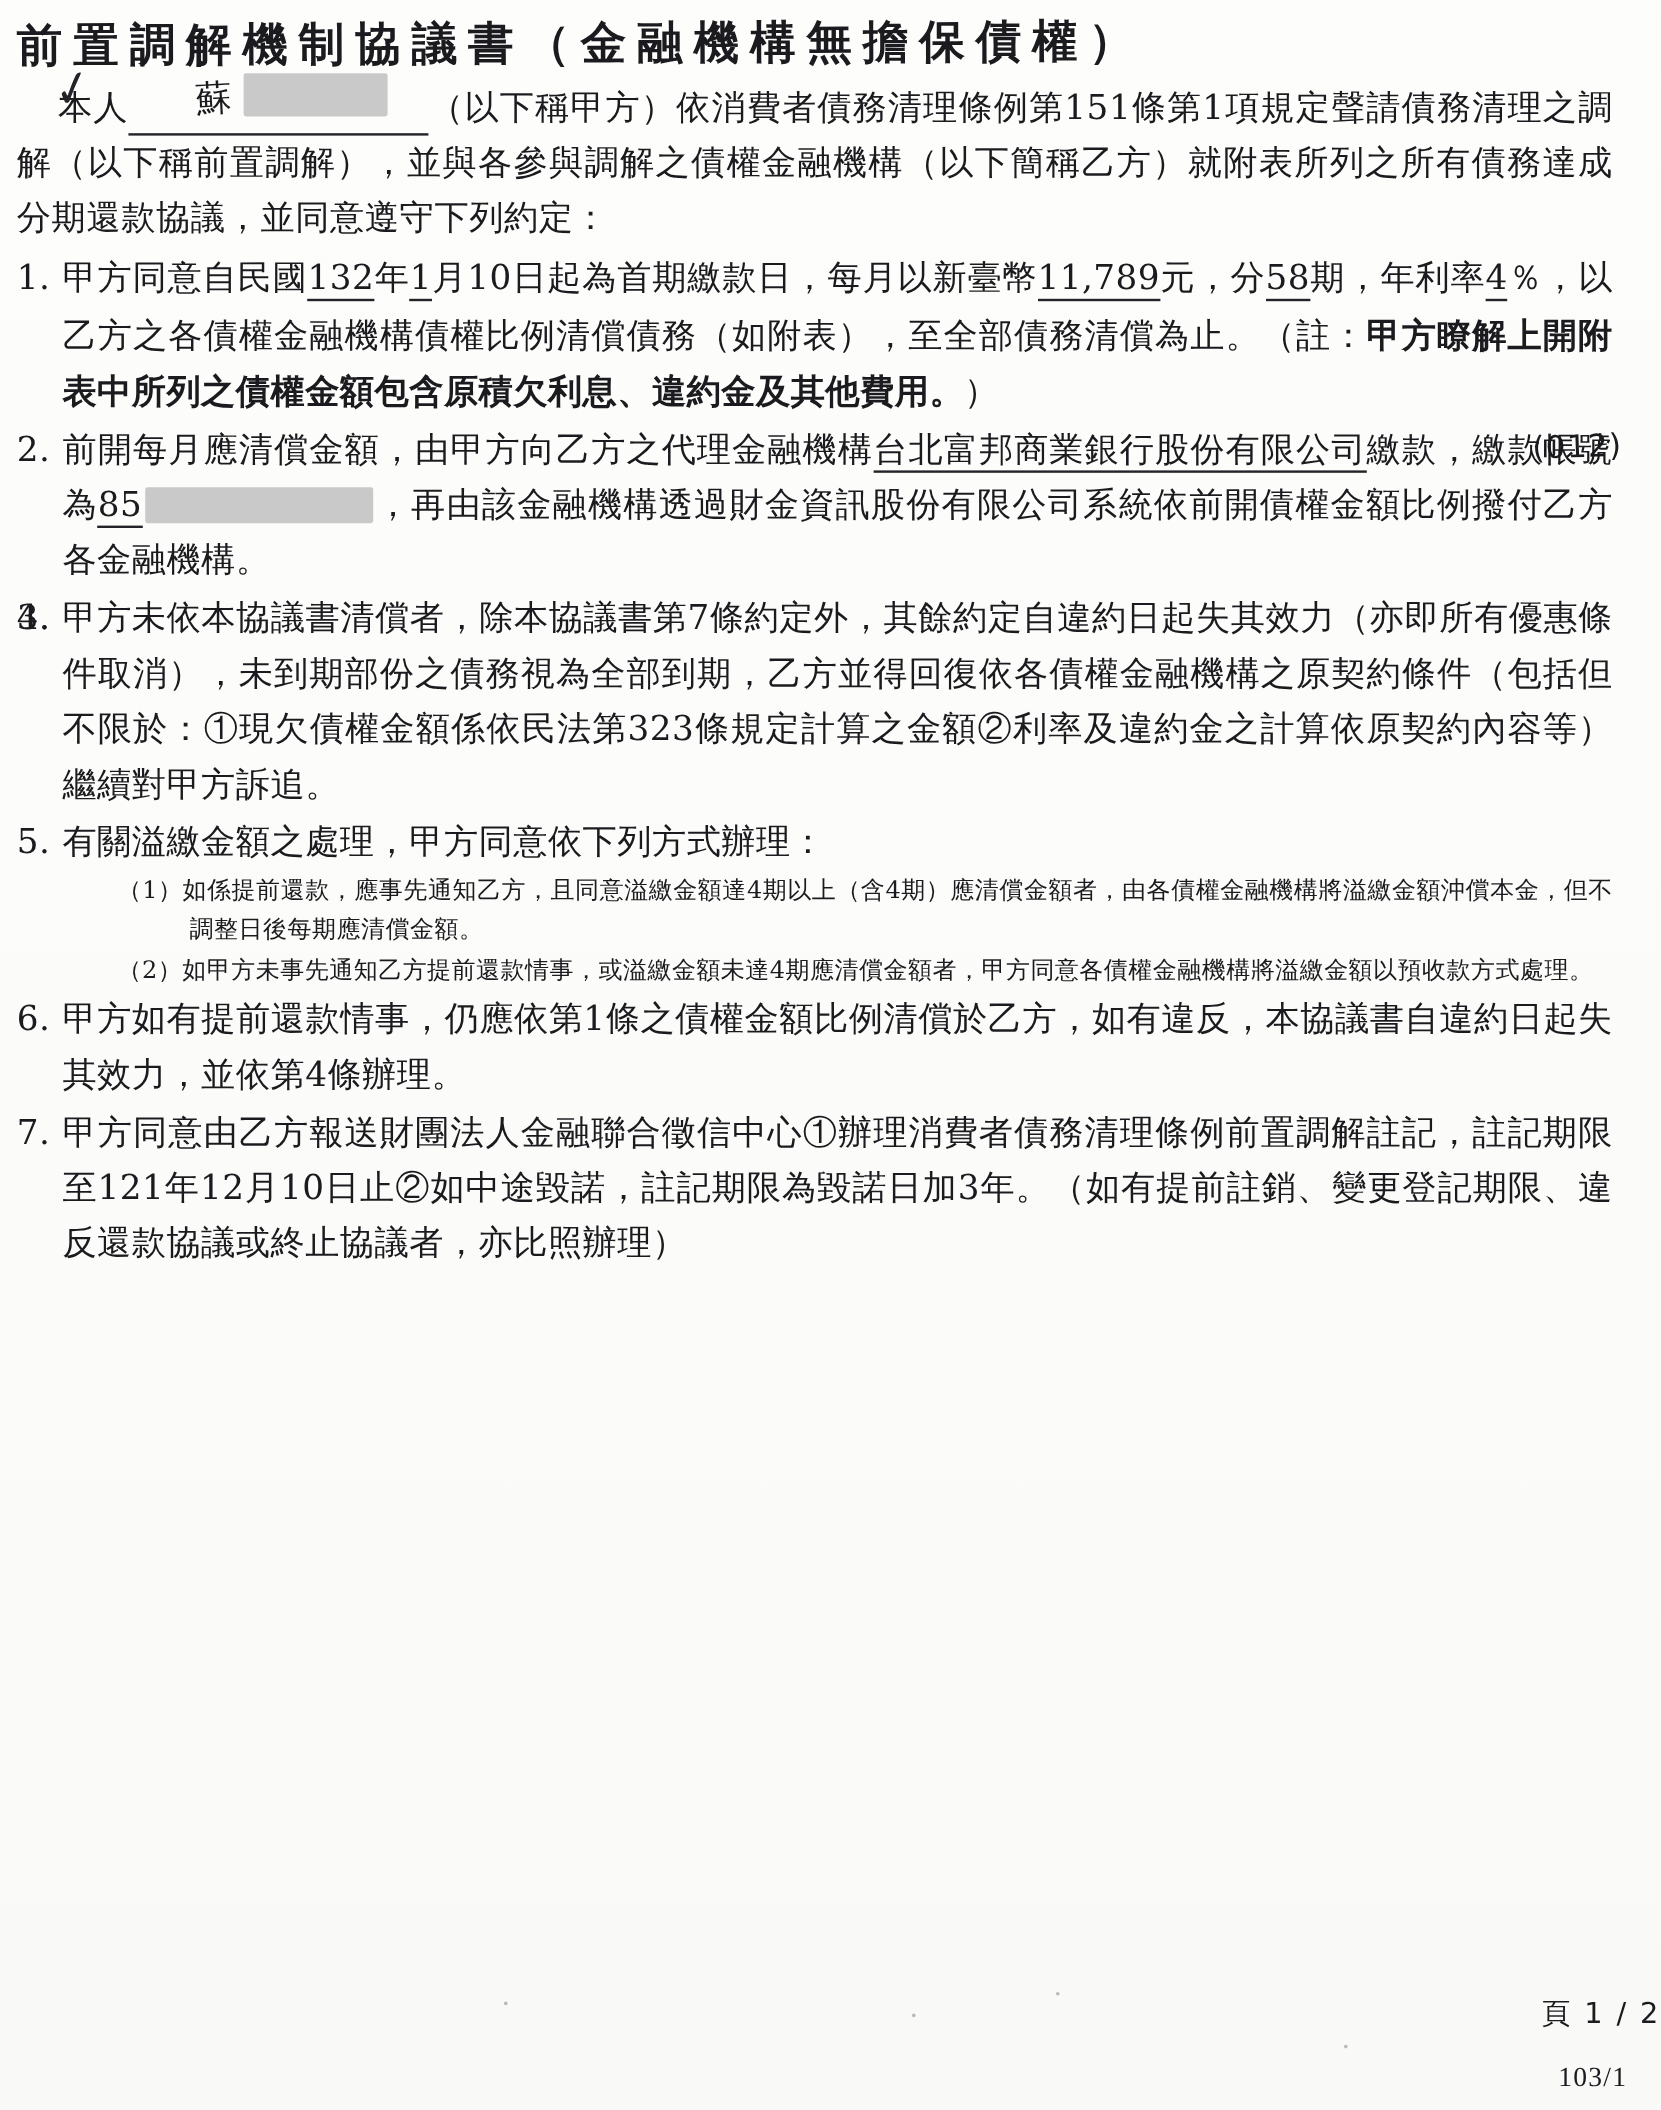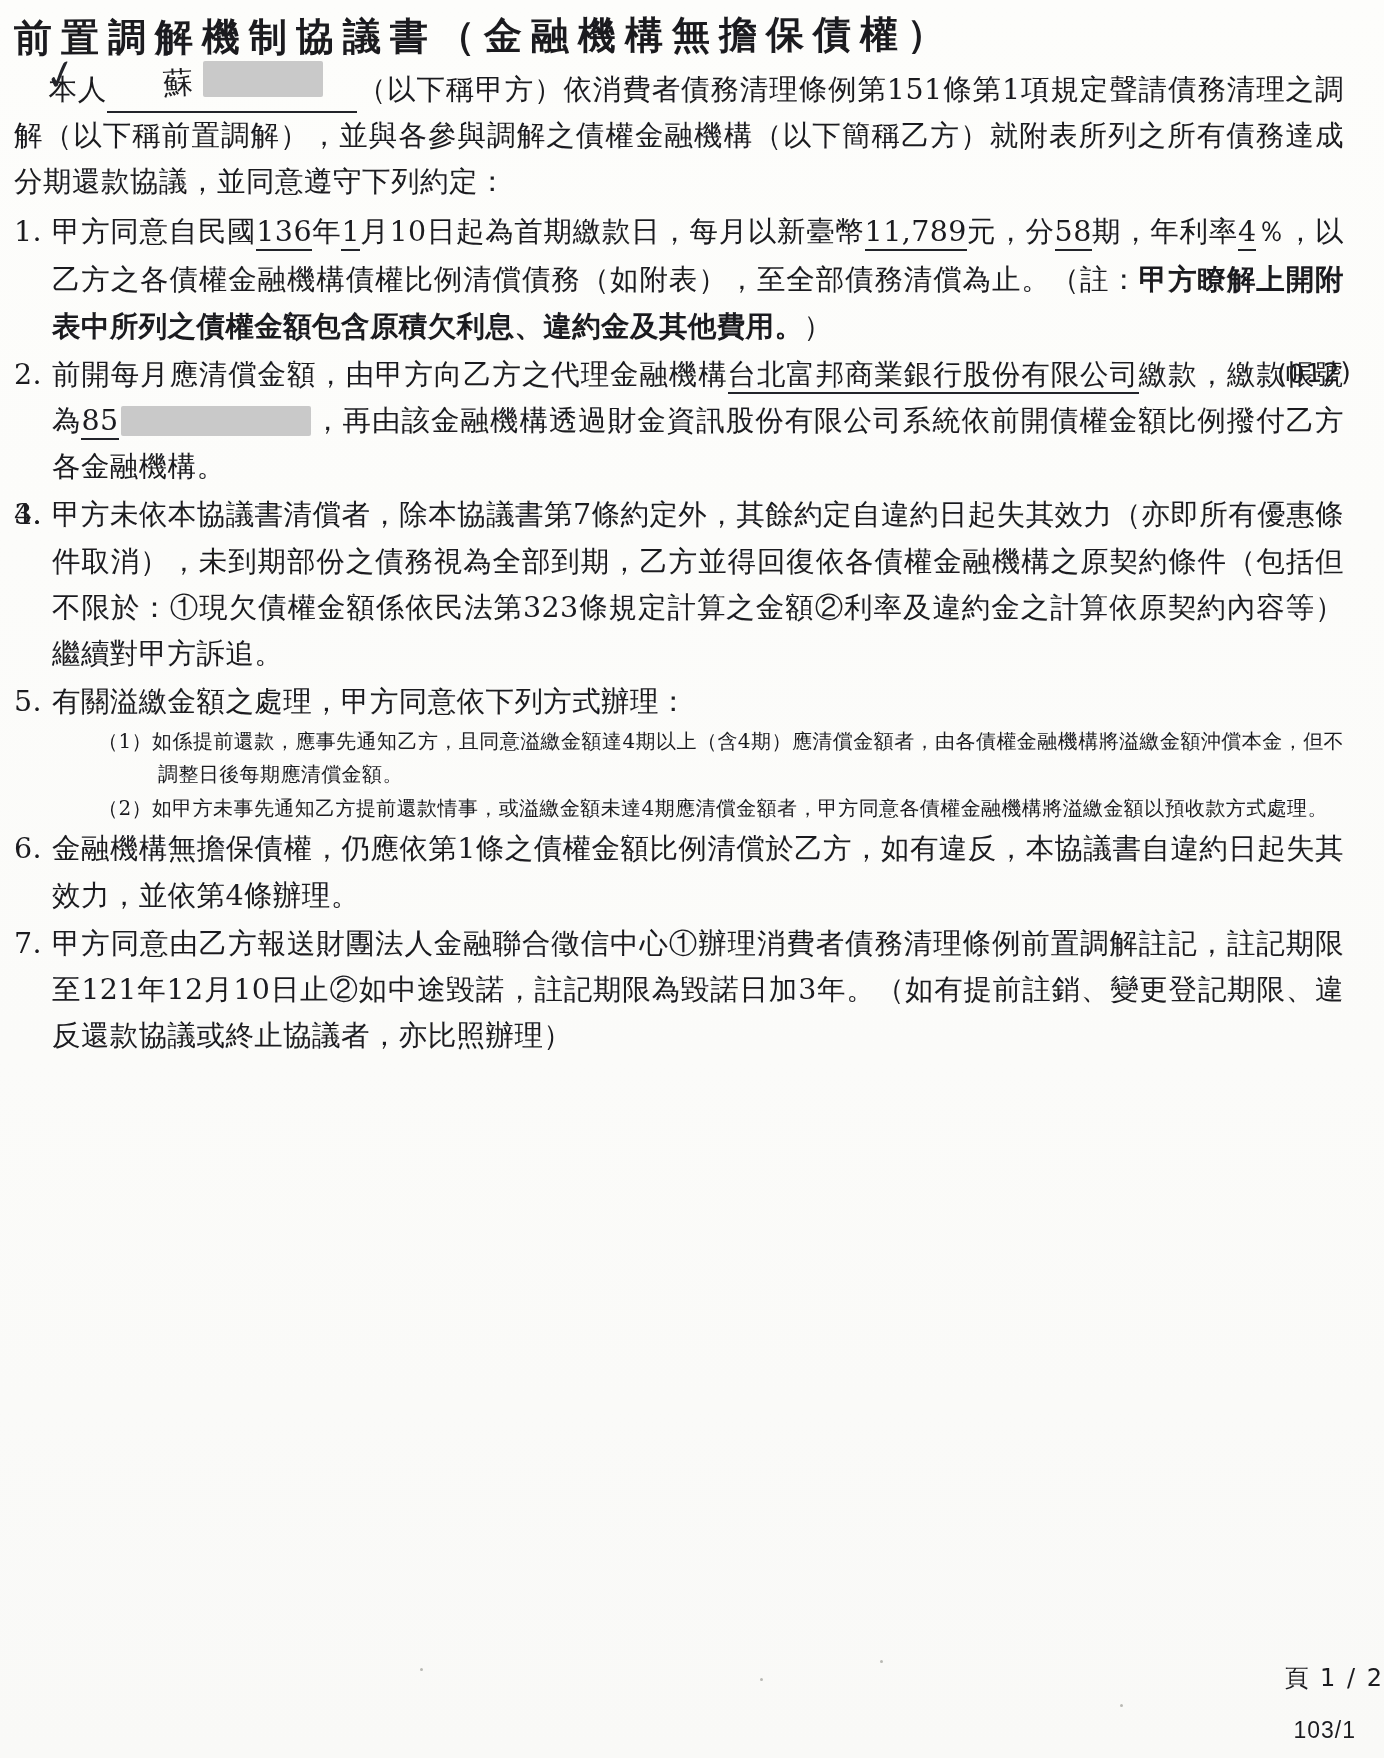--- a/index.html
+++ b/index.html
@@ -150,21 +150,21 @@
     text-align: right;
     font-size: 24px;
     letter-spacing: 2px;
     font-family: "DejaVu Sans", sans-serif;
   }
   .corner-code {
     position: absolute;
     right: 28px;
     bottom: 14px;
     font-size: 23px;
-    font-family: Liberation Sans, sans-serif;
+    font-family: Liberation Serif, serif;
     letter-spacing: 1px;
   }
   .speck {
     position: absolute;
     width: 3px; height: 3px;
     background: #b9b9b4;
     border-radius: 50%;
   }
 </style>
 </head>
@@ -177,21 +177,21 @@
 
     <p class="para lead">
       <span class="checkmark">✓</span>
       <span class="lead-indent"></span><span>本人</span><span class="namefield"><span class="handname">蘇</span><span class="redact"></span></span><span>（以下稱甲方）依消費者債務清理條例第151條第1項規定聲請債務清理之調解（以下稱前置調解），並與各參與調解之債權金融機構（以下簡稱乙方）就附表所列之所有債務達成分期還款協議，並同意遵守下列約定：</span>
     </p>
 
     <ol class="clauses">
 
       <li>
         <span class="num">1.</span>
-        <span>甲方同意自民國<span class="u">136</span>年<span class="u">1</span>月<span>10</span>日起為首期繳款日，每月以新臺幣<span class="u">11,789</span>元，分<span class="u">58</span>期，年利率<span class="u">4</span>％，以乙方之各債權金融機構債權比例清償債務（如附表），至全部債務清償為止。（註：<span class="bold-note">甲方瞭解上開附表中所列之債權金額包含原積欠利息、違約金及其他費用。</span>）</span>
+        <span>甲方同意自民國<span class="u">132</span>年<span class="u">1</span>月<span>10</span>日起為首期繳款日，每月以新臺幣<span class="u">11,789</span>元，分<span class="u">58</span>期，年利率<span class="u">4</span>％，以乙方之各債權金融機構債權比例清償債務（如附表），至全部債務清償為止。（註：<span class="bold-note">甲方瞭解上開附表中所列之債權金額包含原積欠利息、違約金及其他費用。</span>）</span>
       </li>
 
       <li>
         <span class="num">2.</span>
         <span class="hand-012" style="top:0;">(012)</span>
         <span>前開每月應清償金額，由甲方向乙方之代理金融機構<span class="u">台北富邦商業銀行股份有限公司</span>繳款，繳款帳號為<span class="u">85</span><span class="acct-redact"></span>，再由該金融機構透過財金資訊股份有限公司系統依前開債權金額比例撥付乙方各金融機構。</span>
       </li>
 
       <li>
         <span class="num">3.</span>
@@ -206,21 +206,21 @@
         <span class="num">5.</span>
         <span>有關溢繳金額之處理，甲方同意依下列方式辦理：</span>
         <div class="sub">
           <span class="sub-item">（1）如係提前還款，應事先通知乙方，且同意溢繳金額達4期以上（含4期）應清償金額者，由各債權金融機構將溢繳金額沖償本金，但不調整日後每期應清償金額。</span>
           <span class="sub-item">（2）如甲方未事先通知乙方提前還款情事，或溢繳金額未達4期應清償金額者，甲方同意各債權金融機構將溢繳金額以預收款方式處理。</span>
         </div>
       </li>
 
       <li>
         <span class="num">6.</span>
-        <span>金融機構無擔保債權，仍應依第1條之債權金額比例清償於乙方，如有違反，本協議書自違約日起失其效力，並依第4條辦理。</span>
+        <span>甲方如有提前還款情事，仍應依第1條之債權金額比例清償於乙方，如有違反，本協議書自違約日起失其效力，並依第4條辦理。</span>
       </li>
 
       <li>
         <span class="num">7.</span>
         <span>甲方同意由乙方報送財團法人金融聯合徵信中心①辦理消費者債務清理條例前置調解註記，註記期限至121年12月10日止②如中途毀諾，註記期限為毀諾日加3年。（如有提前註銷、變更登記期限、違反還款協議或終止協議者，亦比照辦理）</span>
       </li>
 
     </ol>
   </div>
 

